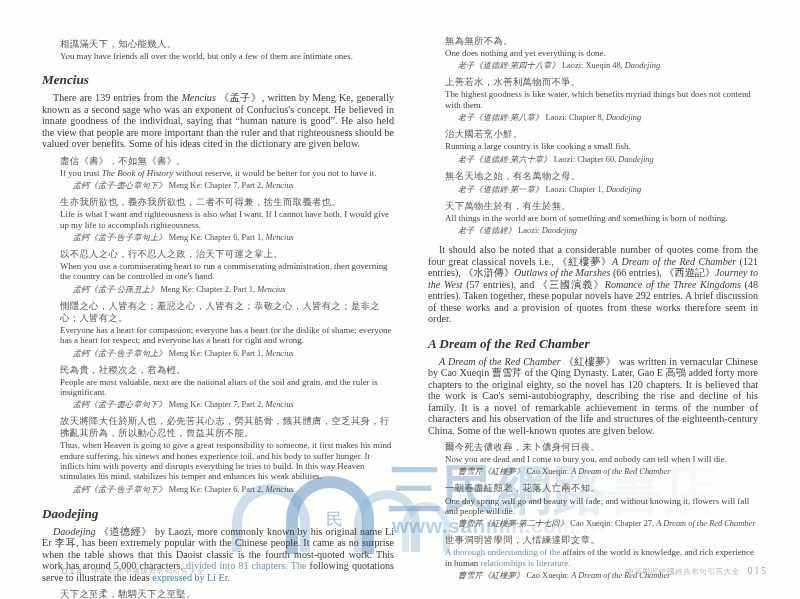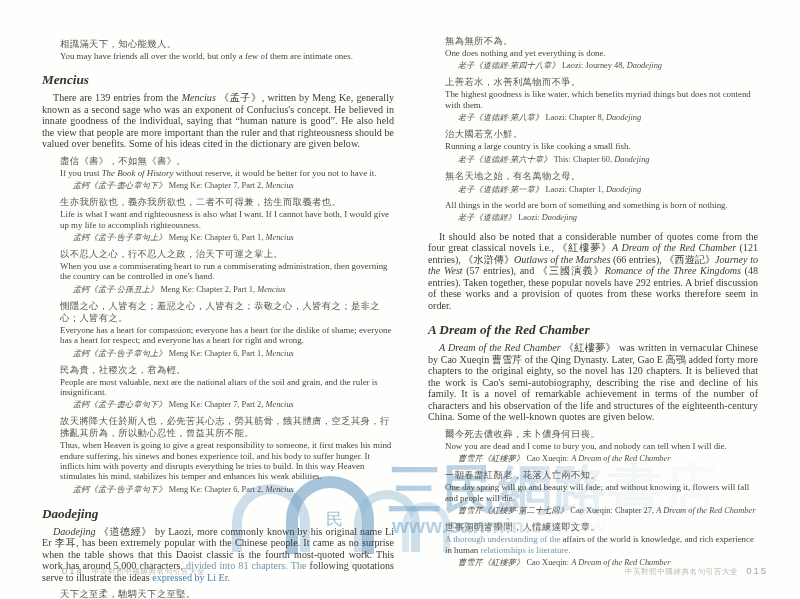--- a/index.html
+++ b/index.html
@@ -39,21 +39,21 @@
   .seg-wm2 { color:#4f80b0; }
 
   .footer { position:absolute; top:560px; z-index:2; white-space:nowrap; }
   .footer-left  { left:62px; }
   .footer-right { right:32px; text-align:right; }
   .pg-num {
     font-size:9.5px; letter-spacing:2px; color:#a3a2a0;
     font-family:"Liberation Sans", sans-serif;
   }
   .footer-left .pg-num { margin-right:8px; }
-  .footer-right .pg-num { margin-left:8px; }
+  .footer-right .pg-num { margin-left:8px;font-family:Liberation Serif, serif; }
   .pg-title { font-size:7.6px; letter-spacing:0.5px; color:#b8b7b3; }
 
   
   .watermark { position:absolute; left:230px; top:450px; width:470px; height:115px; z-index:1; pointer-events:none; }
   .wm-arch {
     position:absolute; border-style:solid; border-bottom:none;
     border-radius:45px 45px 0 0; box-sizing:border-box;
   }
   .wm-arch-a { left:2px;   top:34px; width:78px; height:68px; border-width:10px; border-color:rgba(138,177,209,0.42); }
   .wm-arch-b { left:56px;  top:26px; width:88px; height:78px; border-width:12px; border-color:rgba(114,160,198,0.62); }
@@ -171,55 +171,56 @@
 
 </div>
 
 <div class="page page-right">
 
   <div class="quote" style="margin-top:2px;">
     <div class="q-zh">無為無所不為。</div>
     <div class="q-en">One does nothing and yet everything is done.</div>
     <div class="q-cite">
       <span class="cite-zh">老子《道德經·第四十八章》</span>
-      <span class="cite-en">Laozi: Journey 48,</span>
+      <span class="cite-en">Laozi: Xueqin 48,</span>
       <span class="cite-en cite-work">Daodejing</span>
     </div>
   </div>
 
   <div class="quote">
     <div class="q-zh">上善若水，水善利萬物而不爭。</div>
     <div class="q-en">The highest goodness is like water, which benefits myriad things but does not contend with them.</div>
     <div class="q-cite">
       <span class="cite-zh">老子《道德經·第八章》</span>
       <span class="cite-en">Laozi: Chapter 8,</span>
       <span class="cite-en cite-work">Daodejing</span>
     </div>
   </div>
 
   <div class="quote">
     <div class="q-zh">治大國若烹小鮮。</div>
     <div class="q-en">Running a large country is like cooking a small fish.</div>
     <div class="q-cite">
       <span class="cite-zh">老子《道德經·第六十章》</span>
-      <span class="cite-en">This: Chapter 60,</span>
+      <span class="cite-en">Laozi: Chapter 60,</span>
       <span class="cite-en cite-work">Daodejing</span>
     </div>
   </div>
 
   <div class="quote">
     <div class="q-zh">無名天地之始，有名萬物之母。</div>
     <div class="q-cite">
       <span class="cite-zh">老子《道德經·第一章》</span>
       <span class="cite-en">Laozi: Chapter 1,</span>
       <span class="cite-en cite-work">Daodejing</span>
     </div>
   </div>
 
   <div class="quote">
+    <div class="q-zh">天下萬物生於有，有生於無。</div>
     <div class="q-en">All things in the world are born of something and something is born of nothing.</div>
     <div class="q-cite">
       <span class="cite-zh">老子《道德經》</span>
       <span class="cite-en">Laozi:</span>
       <span class="cite-en cite-work">Daodejing</span>
     </div>
   </div>
 
   <div class="para" style="margin-top:8px;"><span class="seg-n">It should also be noted that a considerable number of quotes come from the four great classical novels i.e., 《紅樓夢》</span><span class="seg-i">A Dream of the Red Chamber</span><span class="seg-n"> (121 entries), 《水滸傳》</span><span class="seg-i">Outlaws of the Marshes</span><span class="seg-n"> (66 entries), 《西遊記》</span><span class="seg-i">Journey to the West</span><span class="seg-n"> (57 entries), and 《三國演義》</span><span class="seg-i">Romance of the Three Kingdoms</span><span class="seg-n"> (48 entries). Taken together, these popular novels have 292 entries. A brief discussion of these works and a provision of quotes from these works therefore seem in order.</span></div>
 

